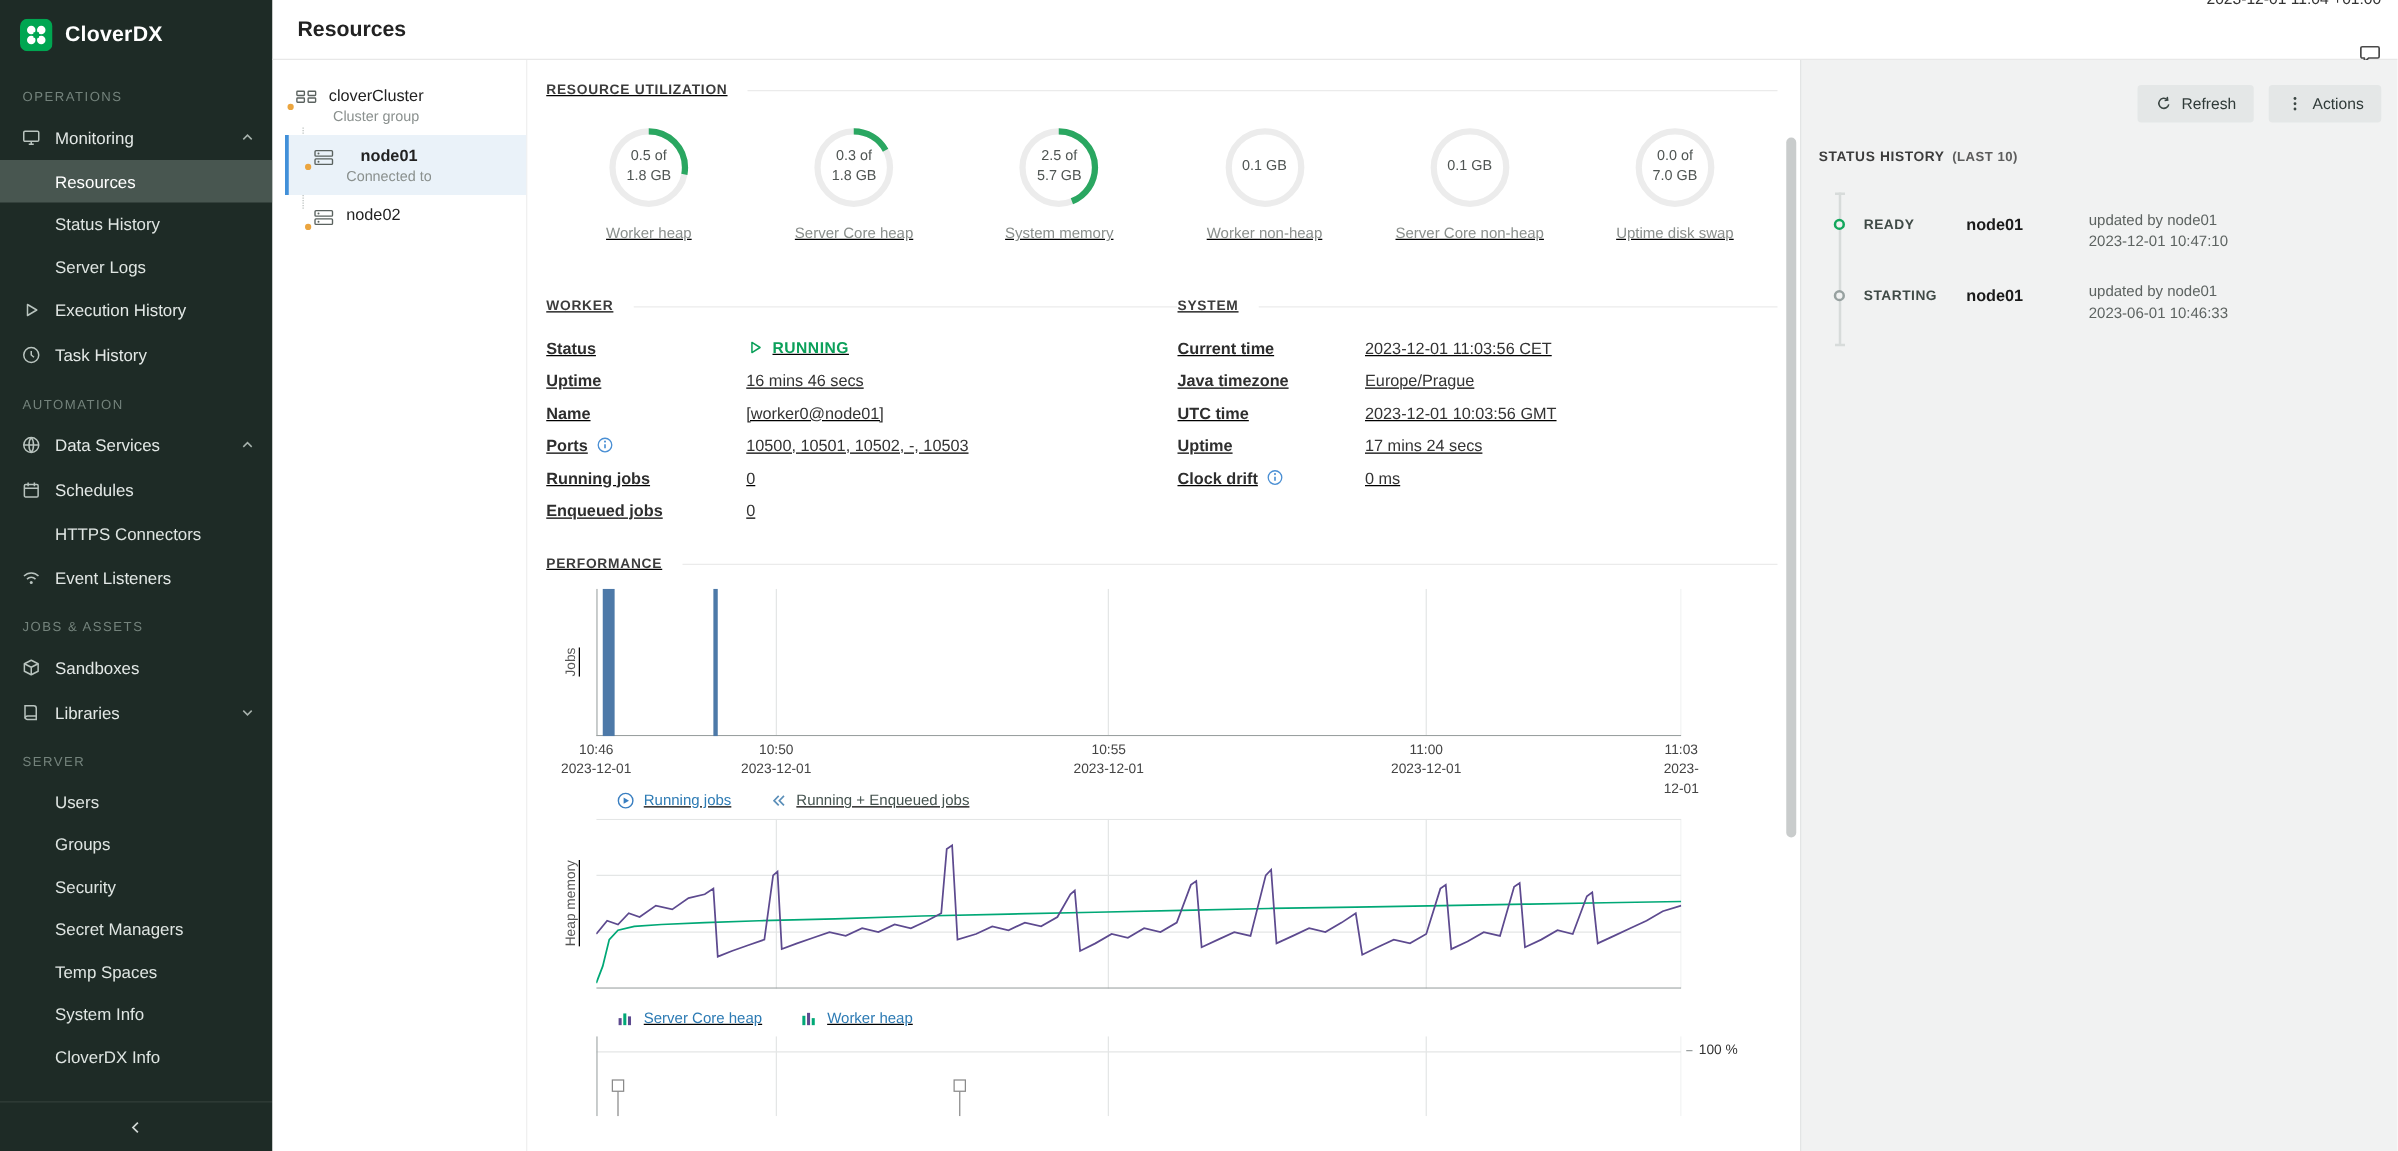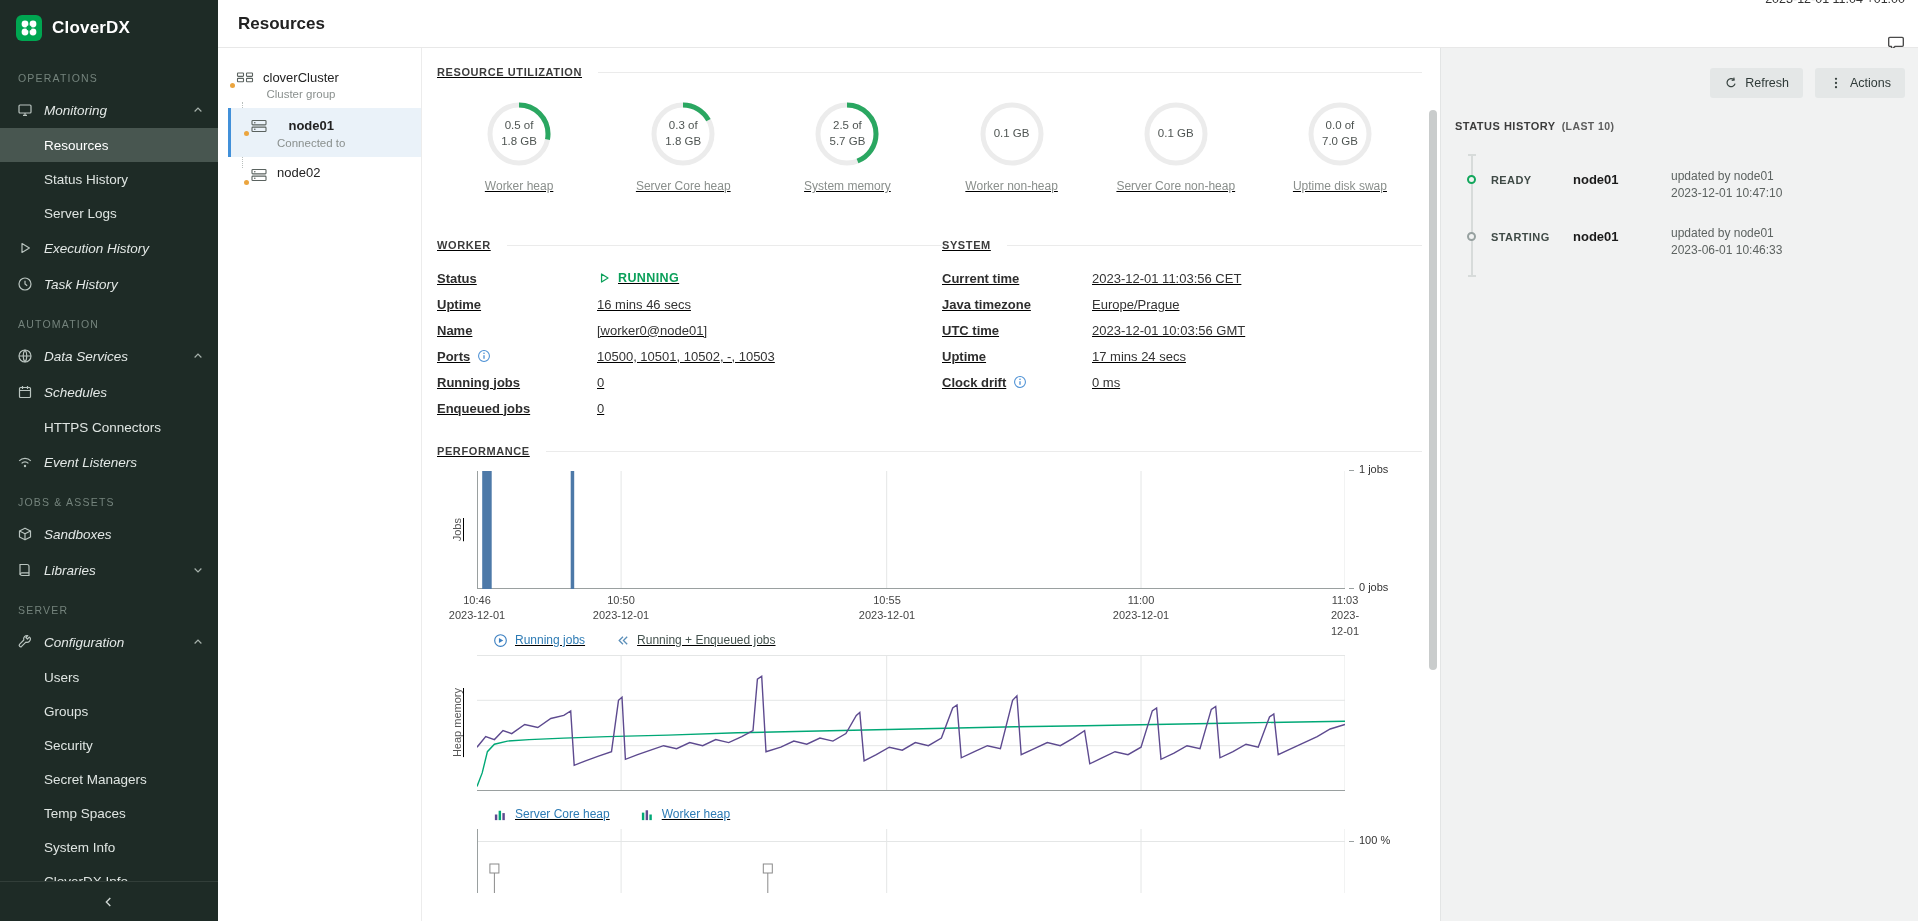--- a/index.html
+++ b/index.html
@@ -5,21 +5,21 @@
   * { margin:0; padding:0; box-sizing:border-box; }
   html,body { width:1918px; height:921px; overflow:hidden; font-family:"Liberation Sans", sans-serif; background:#fff; }
   .app { display:flex; height:100%; }
 
   
   .sidebar { width:218px; background:#1e2b26; color:#dfe5e2; display:flex; flex-direction:column; flex-shrink:0; }
   .logo-row { height:56px; display:flex; align-items:center; gap:10px; padding:0 16px; flex-shrink:0; }
   .logo-text { font-size:17px; font-weight:700; color:#fff; letter-spacing:.2px; }
   .nav { flex:1; overflow:hidden; }
   .sec-label { margin-top:16px; padding:0 18px 8px 18px; font-size:10.5px; letter-spacing:1.2px; color:#74837c; }
-  .side-item { height:36px; display:flex; align-items:center; gap:11px; padding:0 14px 0 17px; font-size:13.5px; color:#e3e8e6; cursor:pointer;font-style:italic; }
+  .side-item { height:36px; display:flex; align-items:center; gap:11px; padding:0 14px 0 17px; font-size:13.5px; color:#e3e8e6; cursor:pointer; }
   .side-item .sicon { width:16px; height:16px; color:#b9c4bf; flex-shrink:0; display:flex; }
   .side-sub { height:34px; display:flex; align-items:center; padding-left:44px; font-size:13.5px; color:#dfe5e2; cursor:pointer; }
   .side-sub.selected { background:#485650; color:#fff; }
   .chev { margin-left:auto; display:flex; color:#a7b2ac; }
   .collapse-bar { height:40px; border-top:1px solid rgba(255,255,255,.09); display:flex; align-items:center; justify-content:center; color:#cfd6d3; cursor:pointer; flex-shrink:0; }
 
   
   .rightside { flex:1; display:flex; flex-direction:column; }
   .topbar { height:48px; background:#fff; border-bottom:1px solid #e8e8e8; display:flex; align-items:center; padding:0 24px 0 20px; flex-shrink:0; }
   .page-title { font-size:17px; font-weight:700; color:#222; }
@@ -209,33 +209,20 @@
         <span>Libraries</span>
         <span class="chev">
             <svg width="12" height="12" viewBox="0 0 16 16" fill="none" stroke="currentColor" stroke-width="1.6">
               <path d="M3.5 6l4.5 4.5L12.5 6"></path>
             </svg>
           </span>
       </div>
 
       <div class="sec-label">SERVER</div>
 
-      <div class="side-item">
-        <span class="sicon">
-            <svg width="16" height="16" viewBox="0 0 16 16" fill="none" stroke="currentColor" stroke-width="1.2" stroke-linejoin="round">
-              <path d="M13.4 4.2a3.4 3.4 0 0 1-4.5 3.9L4.6 12.4a1.5 1.5 0 0 1-2.1-2.1L6.8 6a3.4 3.4 0 0 1 4-4.4L8.9 3.5l1.5 1.5 1.9-1.9c.4.3.9.6 1.1 1.1z"></path>
-            </svg>
-          </span>
-        <span>Configuration</span>
-        <span class="chev">
-            <svg width="12" height="12" viewBox="0 0 16 16" fill="none" stroke="currentColor" stroke-width="1.6">
-              <path d="M3.5 10l4.5-4.5L12.5 10"></path>
-            </svg>
-          </span>
-      </div>
       <div class="side-sub">Users</div>
       <div class="side-sub">Groups</div>
       <div class="side-sub">Security</div>
       <div class="side-sub">Secret Managers</div>
       <div class="side-sub">Temp Spaces</div>
       <div class="side-sub">System Info</div>
       <div class="side-sub">CloverDX Info</div>
     </div>
     <div class="collapse-bar">
       <span style="display:flex">
@@ -491,24 +478,20 @@
               <div class="plot" style="height:118px"><svg width="868" height="118" viewBox="0 0 868 118">
                     <line x1="144.1" y1="0" x2="144.1" y2="118" stroke="#e4e6e6"></line>
                     <line x1="409.7" y1="0" x2="409.7" y2="118" stroke="#e4e6e6"></line>
                     <line x1="664.0" y1="0" x2="664.0" y2="118" stroke="#e4e6e6"></line>
                     <line x1="868.0" y1="0" x2="868.0" y2="118" stroke="#e4e6e6"></line>
                     <line x1="0.5" y1="0" x2="0.5" y2="118" stroke="#9aa0a0"></line>
                     <line x1="0" y1="117.5" x2="868" y2="117.5" stroke="#9aa0a0"></line>
                     <rect x="5.2" y="0.0" width="9.5" height="118.0" fill="#4d79a8"></rect>
                     <rect x="93.7" y="0.0" width="3.5" height="118.0" fill="#4d79a8"></rect>
                   </svg></div>
-              <div class="yticks">
-                  <div class="ytick" style="top:-8px">1 jobs</div>
-                  <div class="ytick" style="top:110px">0 jobs</div>
-                </div>
             </div>
             <div class="xticks">
                 <div class="xtick" style="left:0px">
                   <div>10:46</div>
                   <div>2023-12-01</div>
                 </div>
                 <div class="xtick" style="left:144px">
                   <div>10:50</div>
                   <div>2023-12-01</div>
                 </div>

